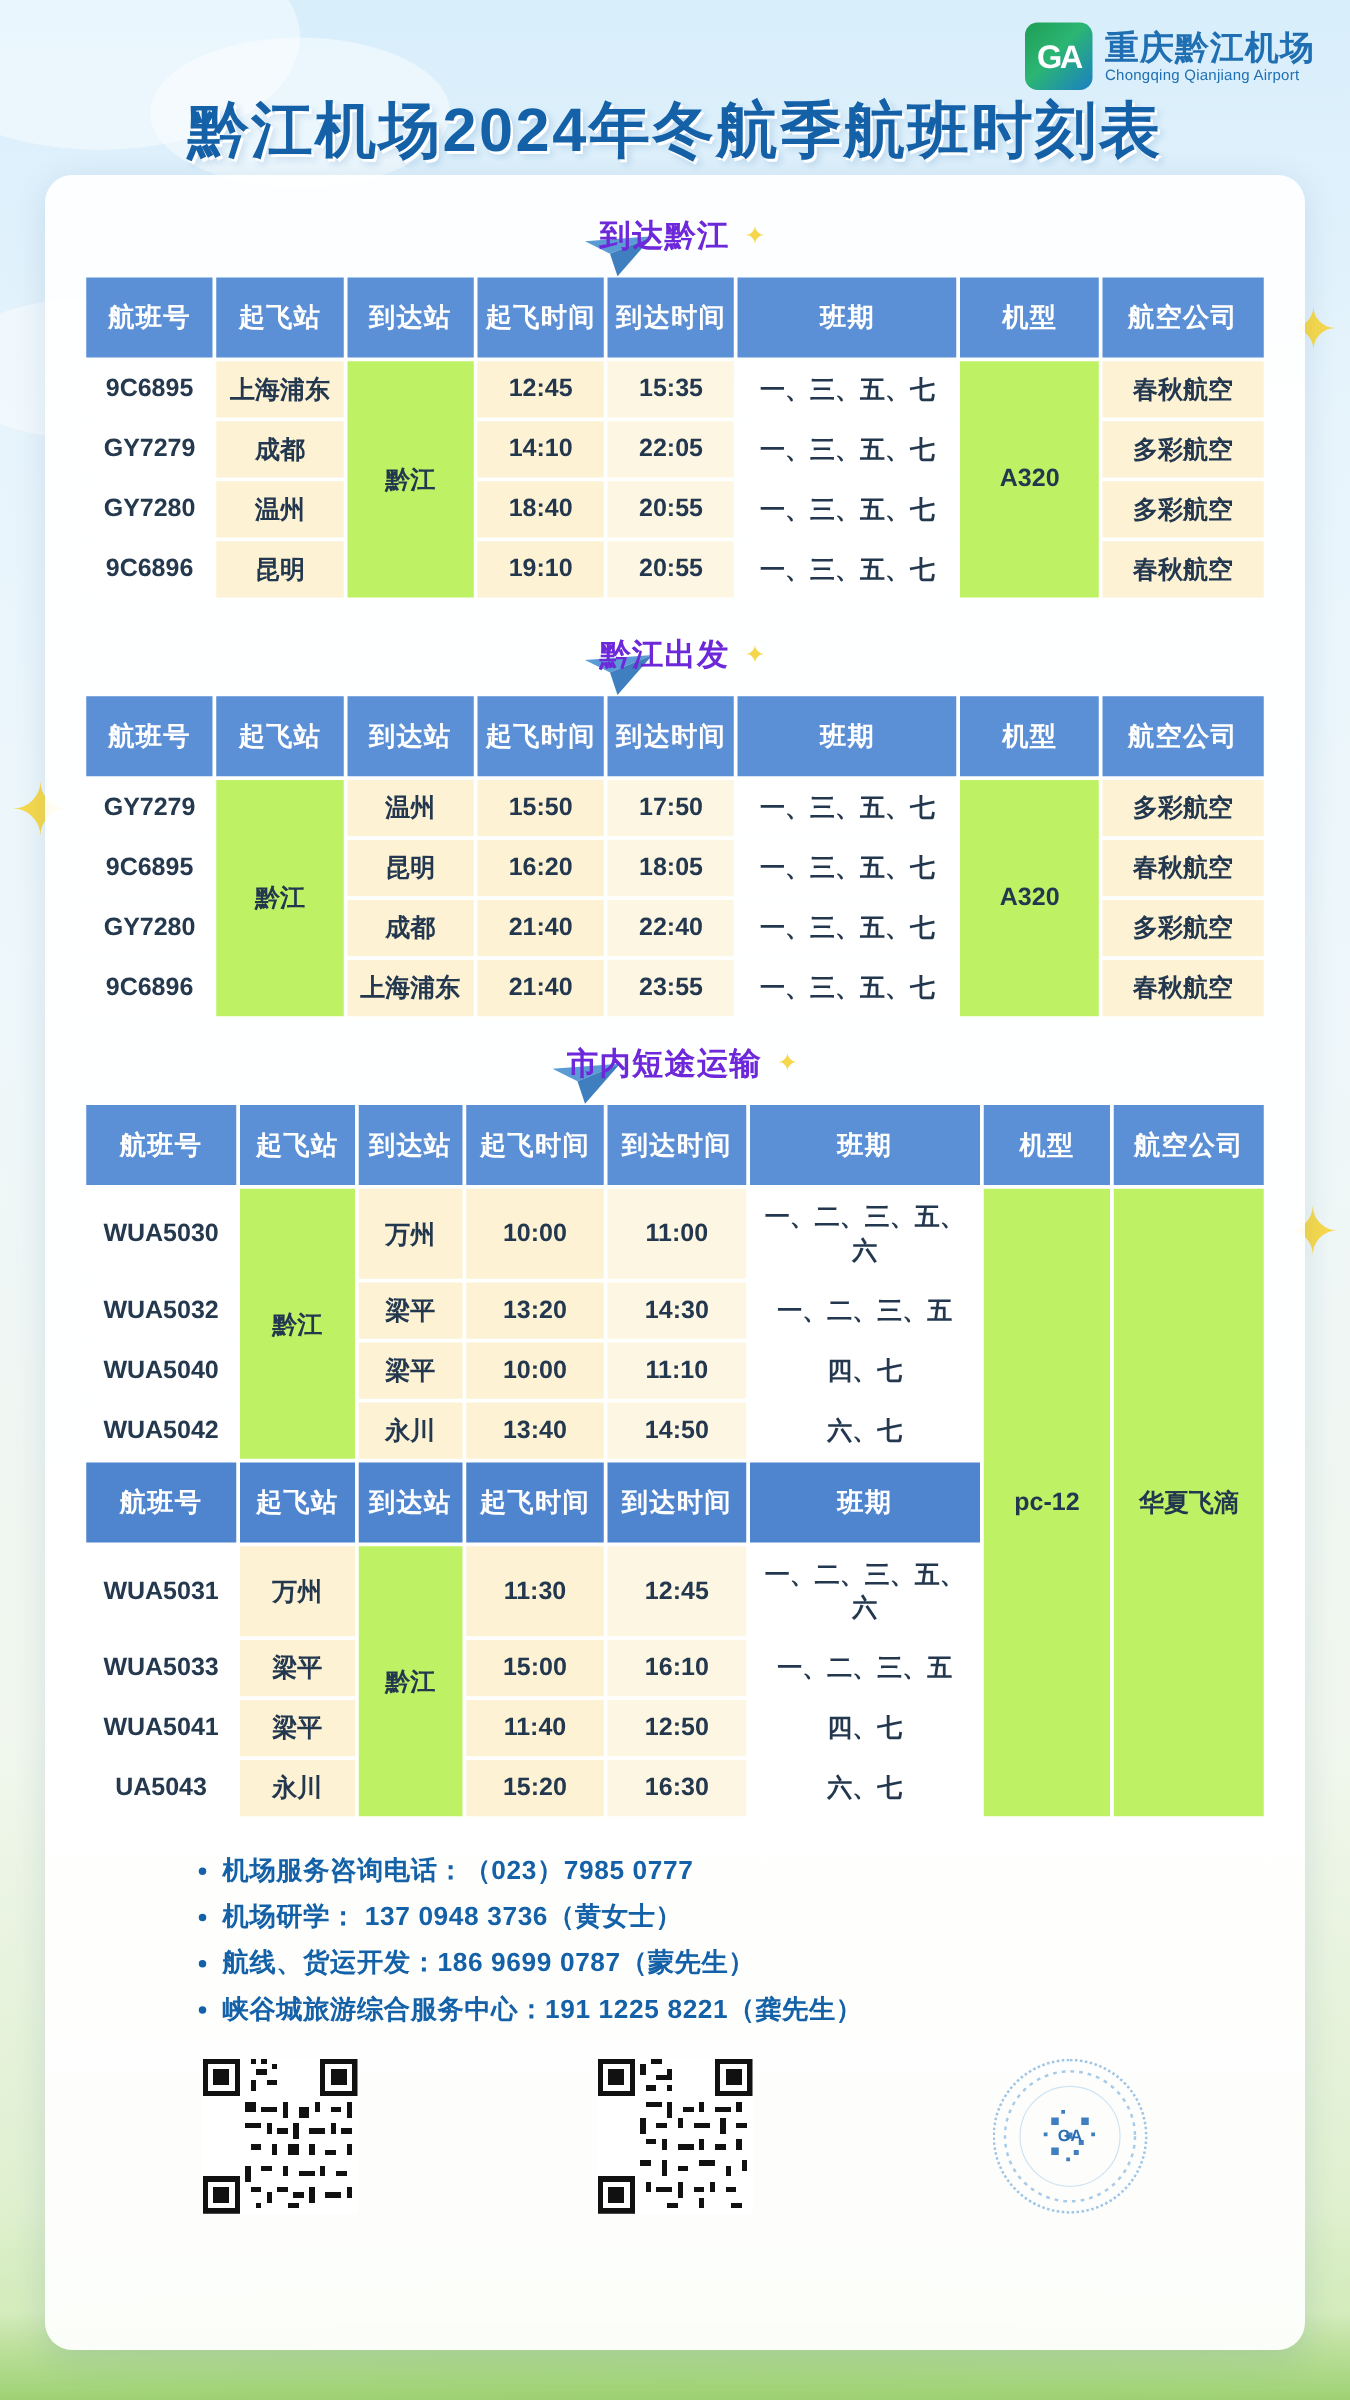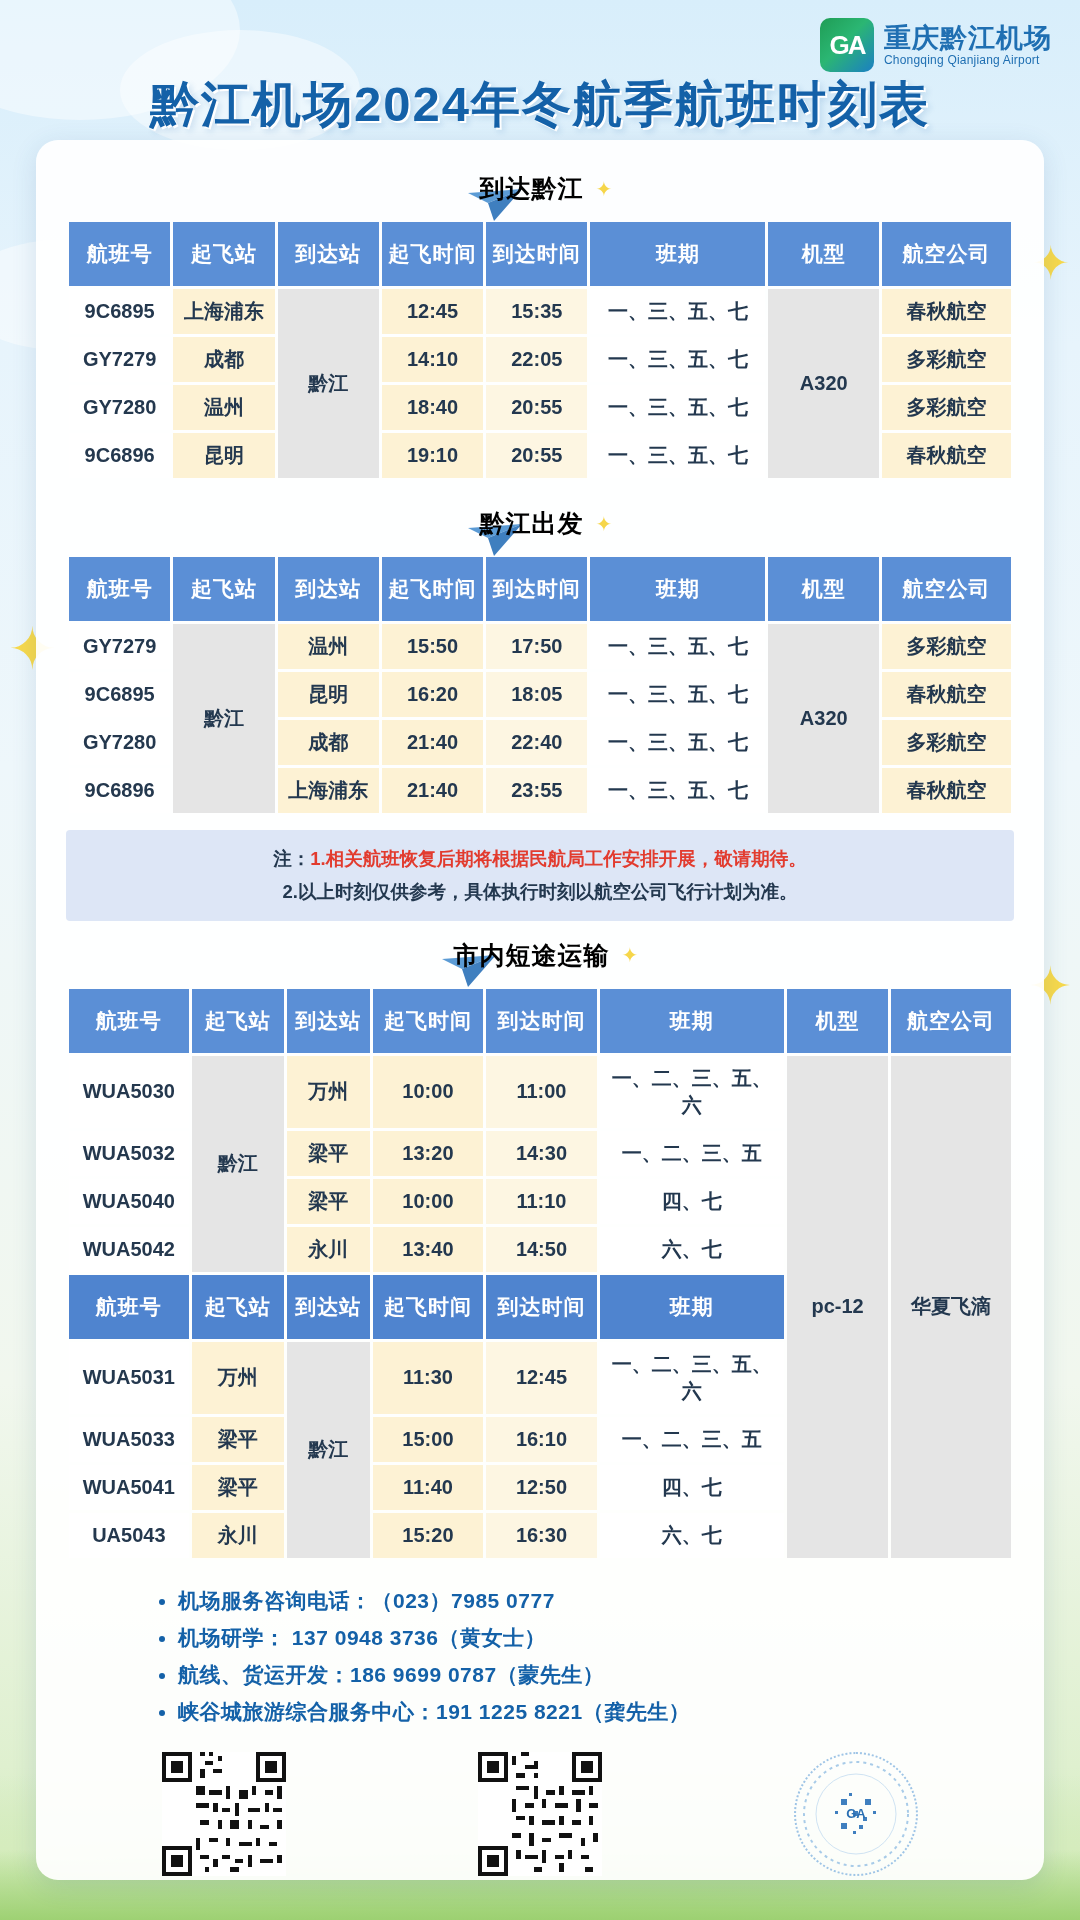--- a/index.html
+++ b/index.html
@@ -49,36 +49,36 @@
   }
 
   .exec-date {
     text-align:center; font-size:29px; font-weight:bold; color:#1461a8;
     letter-spacing:2px; margin:16px 0 22px;
   }
 
   .section-head { display:flex; align-items:center; justify-content:center; gap:12px; margin:10px 0 14px; position:relative;}
   .plane { width:0; height:0; }
   .plane svg { display:block; }
-  .section-title { font-size:25px; font-weight:bold; color:#000000; letter-spacing:1px; }
+  .section-title { font-size:25px; font-weight:bold; color:#6d28d9; letter-spacing:1px; }
   .mini-spark { color:#f6d64a; font-size:20px; }
 
   table { border-collapse:separate; border-spacing:3px; width:100%; }
   th {
     background:#5b8fd6; color:#fff; font-size:21px; font-weight:bold;
     padding:18px 4px; text-align:center; letter-spacing:1px;
   }
   th.dark { background:#4f84cf; }
   td {
     font-size:20px; font-weight:bold; color:#23384f;
     padding:9px 4px; text-align:center; background:#ffffff;
   }
   td.tint { background:#fdf2d4; }
   td.tint2 { background:#fdf6e2; }
-  td.plain { background:#e5e5e5; }
+  td.plain { background:#bef264; }
   td.city { background:#fdf2d4; }
   td.code { background:#ffffff; color:#24384e; }
   td.sched { background:#ffffff; }
   .note {
     background:#dde6f6; border-radius:4px; padding:12px 16px; margin:14px 0 6px;
     font-size:18.5px; color:#23384f; font-weight:bold; line-height:1.8;
   }
   .note .red { color:#e23b2e; }
   .note-row { text-align:center; }
 
@@ -235,26 +235,20 @@
         <td class="code">9C6896</td>
         <td class="city">上海浦东</td>
         <td class="tint">21:40</td>
         <td class="tint2">23:55</td>
         <td class="sched">一、三、五、七</td>
         <td class="tint">春秋航空</td>
       </tr>
     </tbody>
   </table>
 
-  <div class="note">
-    <div class="note-row">
-      <span>注：</span><span class="red">1.相关航班恢复后期将根据民航局工作安排开展，敬请期待。</span>
-    </div>
-    <div class="note-row"><span>2.以上时刻仅供参考，具体执行时刻以航空公司飞行计划为准。</span></div>
-  </div>
 
   <div class="section-head" style="margin-top:18px;">
     <span class="plane">
       <svg width="54" height="34" viewBox="0 0 54 34">
           <polygon points="0,4 54,0 20,14" fill="#5b9bd5"></polygon>
           <polygon points="20,14 54,0 26,32" fill="#3f7fbf"></polygon>
         </svg>
     </span>
     <span class="section-title">市内短途运输</span>
     <span class="mini-spark">✦</span>

